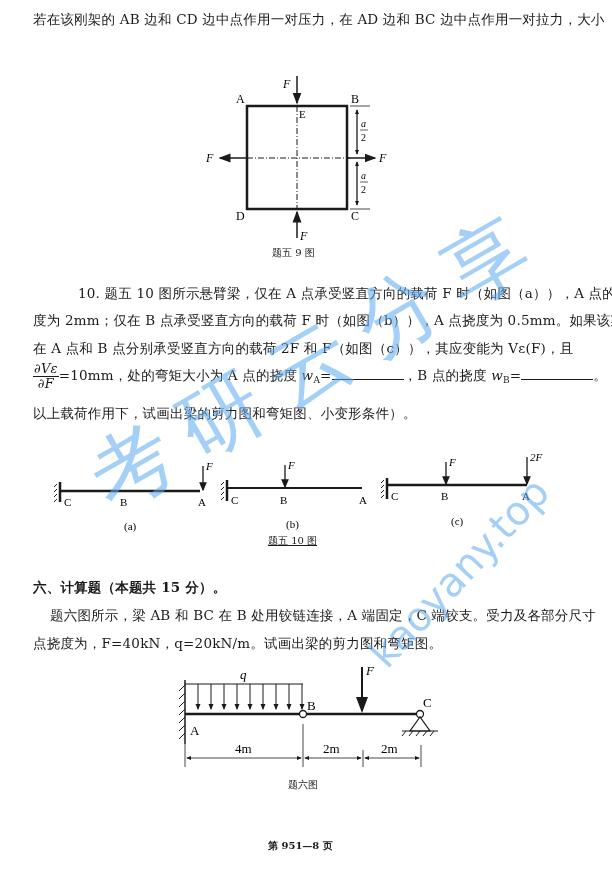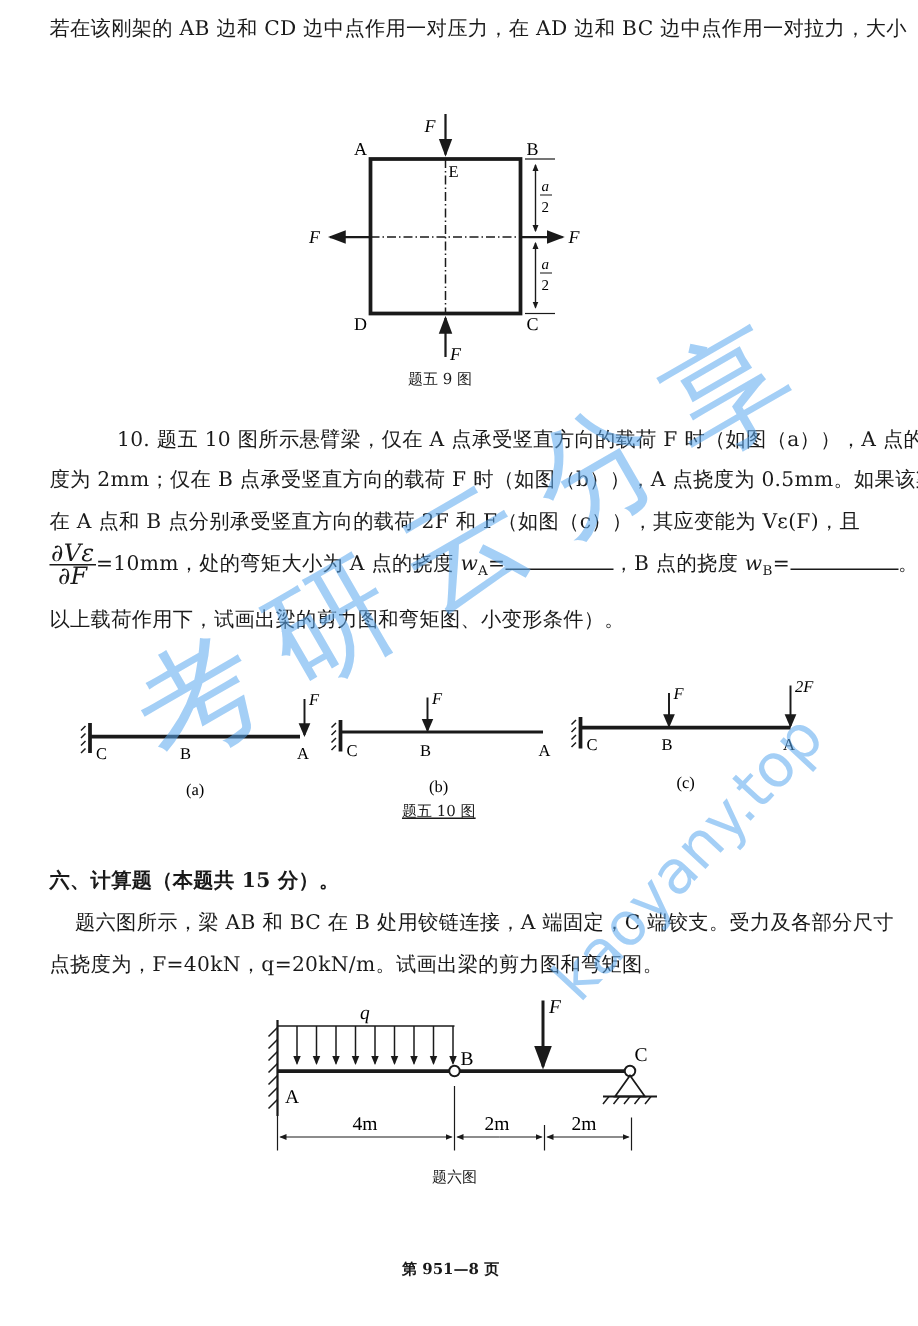--- a/index.html
+++ b/index.html
@@ -11,21 +11,21 @@
     .page { position: absolute; left: 0; top: 0; width: 612px; height: 672px; }
     .line {
       position: absolute; left: 33px; font-size: 13.5px; line-height: 18px;
       white-space: nowrap; letter-spacing: 0.2px;
     }
     .ind { left: 50px; }
     .it { font-style: italic; }
     .blank { display: inline-block; border-bottom: 1px solid #1a1a1a; height: 13px; vertical-align: baseline; }
     .bold { font-weight: bold; }
     .caption { position: absolute; font-size: 10px; white-space: nowrap; }
-    .frac { display: inline-block; vertical-align: middle; text-align: center; font-style: italic; font-size: 16px; line-height: 14px; }
+    .frac { display: inline-block; vertical-align: middle; text-align: center; font-style: italic; font-size: 13px; line-height: 14px; }
     .frac .num { display: block; border-bottom: 1px solid #1a1a1a; padding: 0 1px; }
     .frac .den { display: block; }
     svg text { font-family: "Liberation Serif", "DejaVu Serif", serif; }
     .wm { position: absolute; color: #5aa8ef; opacity: 0.55; pointer-events: none; white-space: nowrap; }
     .sub { font-size: 9px; vertical-align: -3px; font-style: normal; }
   </style>
 </head>
 <body>
 
 <div class="page">

